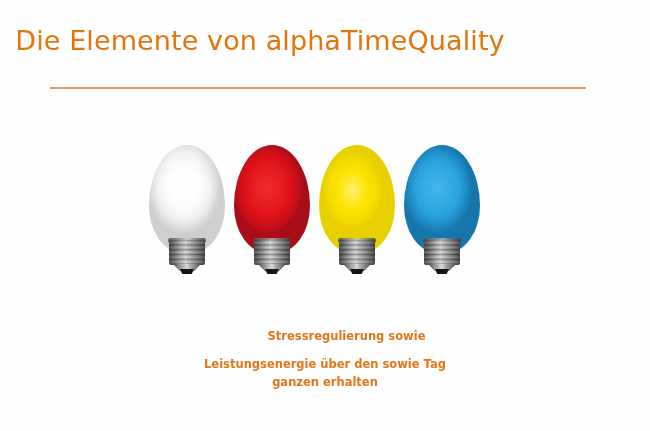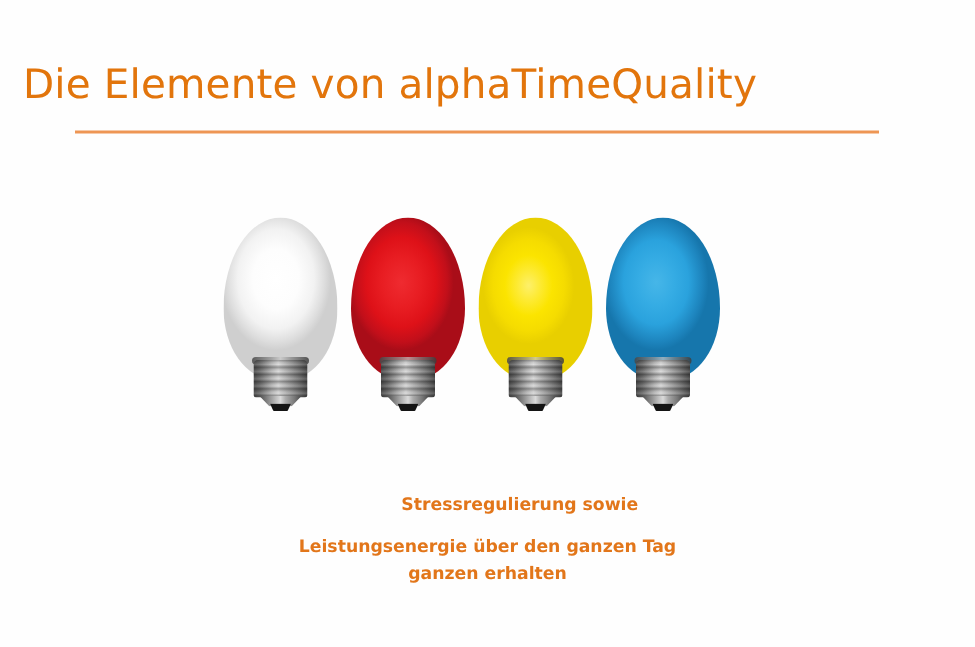--- a/index.html
+++ b/index.html
@@ -19,21 +19,21 @@
   .slide {
     position: absolute;
     inset: 0;
     background: #fefefe;
   }
 
   
   .title-block {
     position: absolute;
     left: 0;
-    top: 40px;
+    top: 24px;
     width: 520px;
     text-align: center;
   }
   .slide-title {
     font-family: "DejaVu Sans", "Liberation Sans", sans-serif;
     font-size: 27px;
     font-weight: 400;
     color: #E2750C;
     letter-spacing: 0.1px;
     line-height: 34px;
@@ -252,18 +252,18 @@
         <div class="base-taper"></div>
         <div class="base-tip"></div>
       </div>
     </div>
 
   </div>
 
   <div class="caption">
     <div class="caption-line-1">Stressregulierung sowie</div>
     <div class="caption-line-2">
-      <div>Leistungsenergie über den ganzen Tag</div>
+      <div>Leistungsenergie über den sowie Tag</div>
       <div>ganzen erhalten</div>
     </div>
   </div>
 
 </div>
 
 </body></html>

